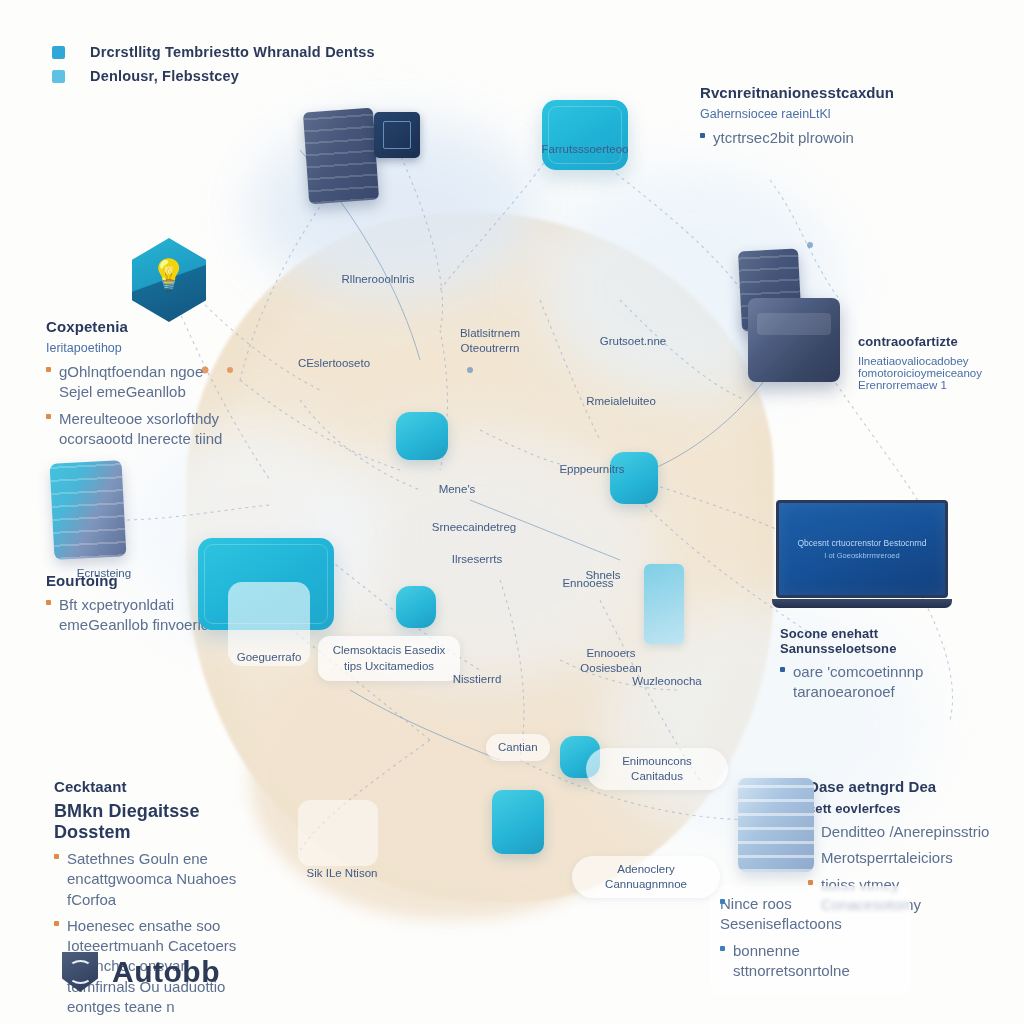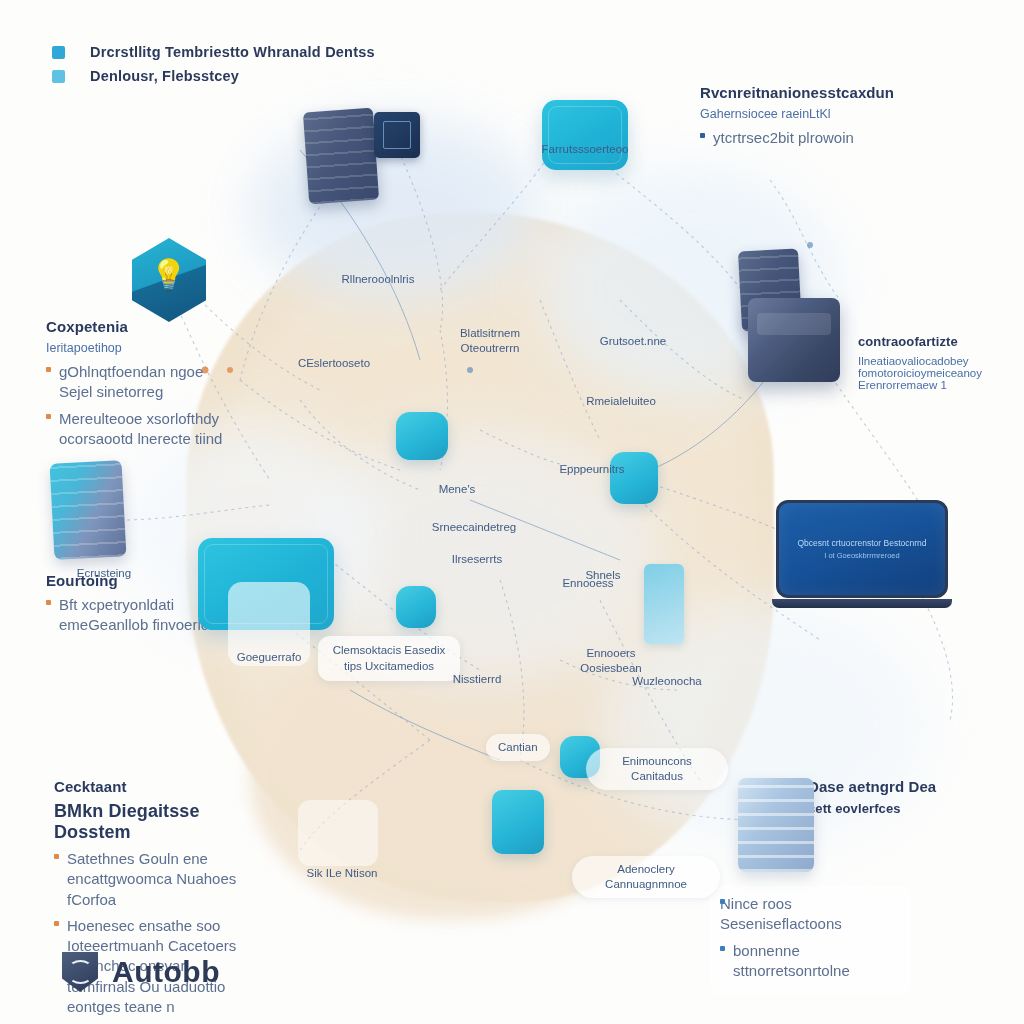--- a/index.html
+++ b/index.html
@@ -162,21 +162,21 @@
   }
 
   .bubble{
     background:rgba(255,255,255,.62);border-radius:999px;padding:6px 12px;
     box-shadow:0 2px 7px rgba(120,150,180,.14);
   }
 
   
   .laptop{position:absolute;left:772px;top:500px;width:180px;}
   .laptop .screen{
-    width:166px;height:92px;border-radius:12px;margin:0 auto;
+    width:166px;height:92px;border-radius:4px;margin:0 auto;
     background:linear-gradient(160deg,#1d5fa8 0%,#17539a 45%,#123f7d 100%);
     border:3px solid #2b3a57;
     display:flex;flex-direction:column;align-items:center;justify-content:center;
     box-shadow:inset 0 0 18px rgba(255,255,255,.08);
   }
   .laptop .scr-t{font-size:8.5px;color:#bcd9f5;filter:blur(.5px);text-align:center;}
   .laptop .scr-s{font-size:7.5px;color:#9cc4ec;filter:blur(.6px);margin-top:3px;}
   .laptop .base{
     width:180px;height:9px;border-radius:0 0 7px 7px;margin-top:1px;
     background:linear-gradient(180deg,#3a4a6b,#23304b);
@@ -271,21 +271,21 @@
     <div class="s">Gahernsiocee  raeinLtKl</div>
     <ul class="bullets">
       <li>ytcrtrsec2bit plrowoin</li>
     </ul>
   </div>
 
   <div class="anno accentA" style="left:46px;top:318px;width:185px">
     <div class="t">Coxpetenia</div>
     <div class="s">Ieritapoetihop</div>
     <ul class="bullets">
-      <li>gOhlnqtfoendan ngoe Sejel sinetorreg</li>
+      <li>gOhlnqtfoendan ngoe Sejel emeGeanllob</li>
       <li>Mereulteooe xsorlofthdy ocorsaootd lnerecte tiind</li>
     </ul>
   </div>
 
   <div class="anno accentA" style="left:46px;top:572px;width:185px">
     <div class="t">Eourtoing</div>
     <ul class="bullets">
       <li>Bft xcpetryonldati emeGeanllob finvoerlcdal</li>
     </ul>
   </div>
@@ -297,24 +297,35 @@
       <li>Satethnes Gouln ene encattgwoomca Nuahoes fCorfoa</li>
       <li>Hoenesec ensathe soo  Ioteeertmuanh Cacetoers fcnonchec onevar, teimfirnals Ou uaduottio eontges teane n</li>
     </ul>
   </div>
 
   <div class="anno accentC" style="left:858px;top:334px;width:160px">
     <div class="t" style="font-size:13px">contraoofartizte</div>
     <div class="s" style="font-size:11.5px">Ilneatiaovaliocadobey fomotoroicioymeiceanoy Erenrorremaew 1</div>
   </div>
 
+  <div class="anno accentB" style="left:780px;top:626px;width:205px">
+    <div class="t" style="font-size:13px">Socone enehatt Sanunsseloetsone</div>
+    <ul class="bullets">
+      <li>oare 'comcoetinnnp taranoearonoef</li>
+    </ul>
+  </div>
 
   <div class="anno accentA" style="left:808px;top:778px;width:190px">
     <div class="t">Dase aetngrd Dea</div>
     <div class="t" style="font-size:13px">cett eovlerfces</div>
+    <ul class="bullets">
+      <li>Denditteo /Anerepinsstrio</li>
+      <li style="padding-left:13px">Merotsperrtaleiciors</li>
+      <li style="padding-left:13px">tioiss vtmey Conacesotomy</li>
+    </ul>
   </div>
 
   <div class="anno accentC anno-card" style="left:710px;top:886px;width:180px">
     <ul class="bullets">
       <li style="padding-left:0">Nince roos  Seseniseflactoons</li>
       <li>bonnenne sttnorretsonrtolne</li>
     </ul>
   </div>
 
   <div class="ico" style="left:306px;top:110px;transform:rotate(-4deg)">

